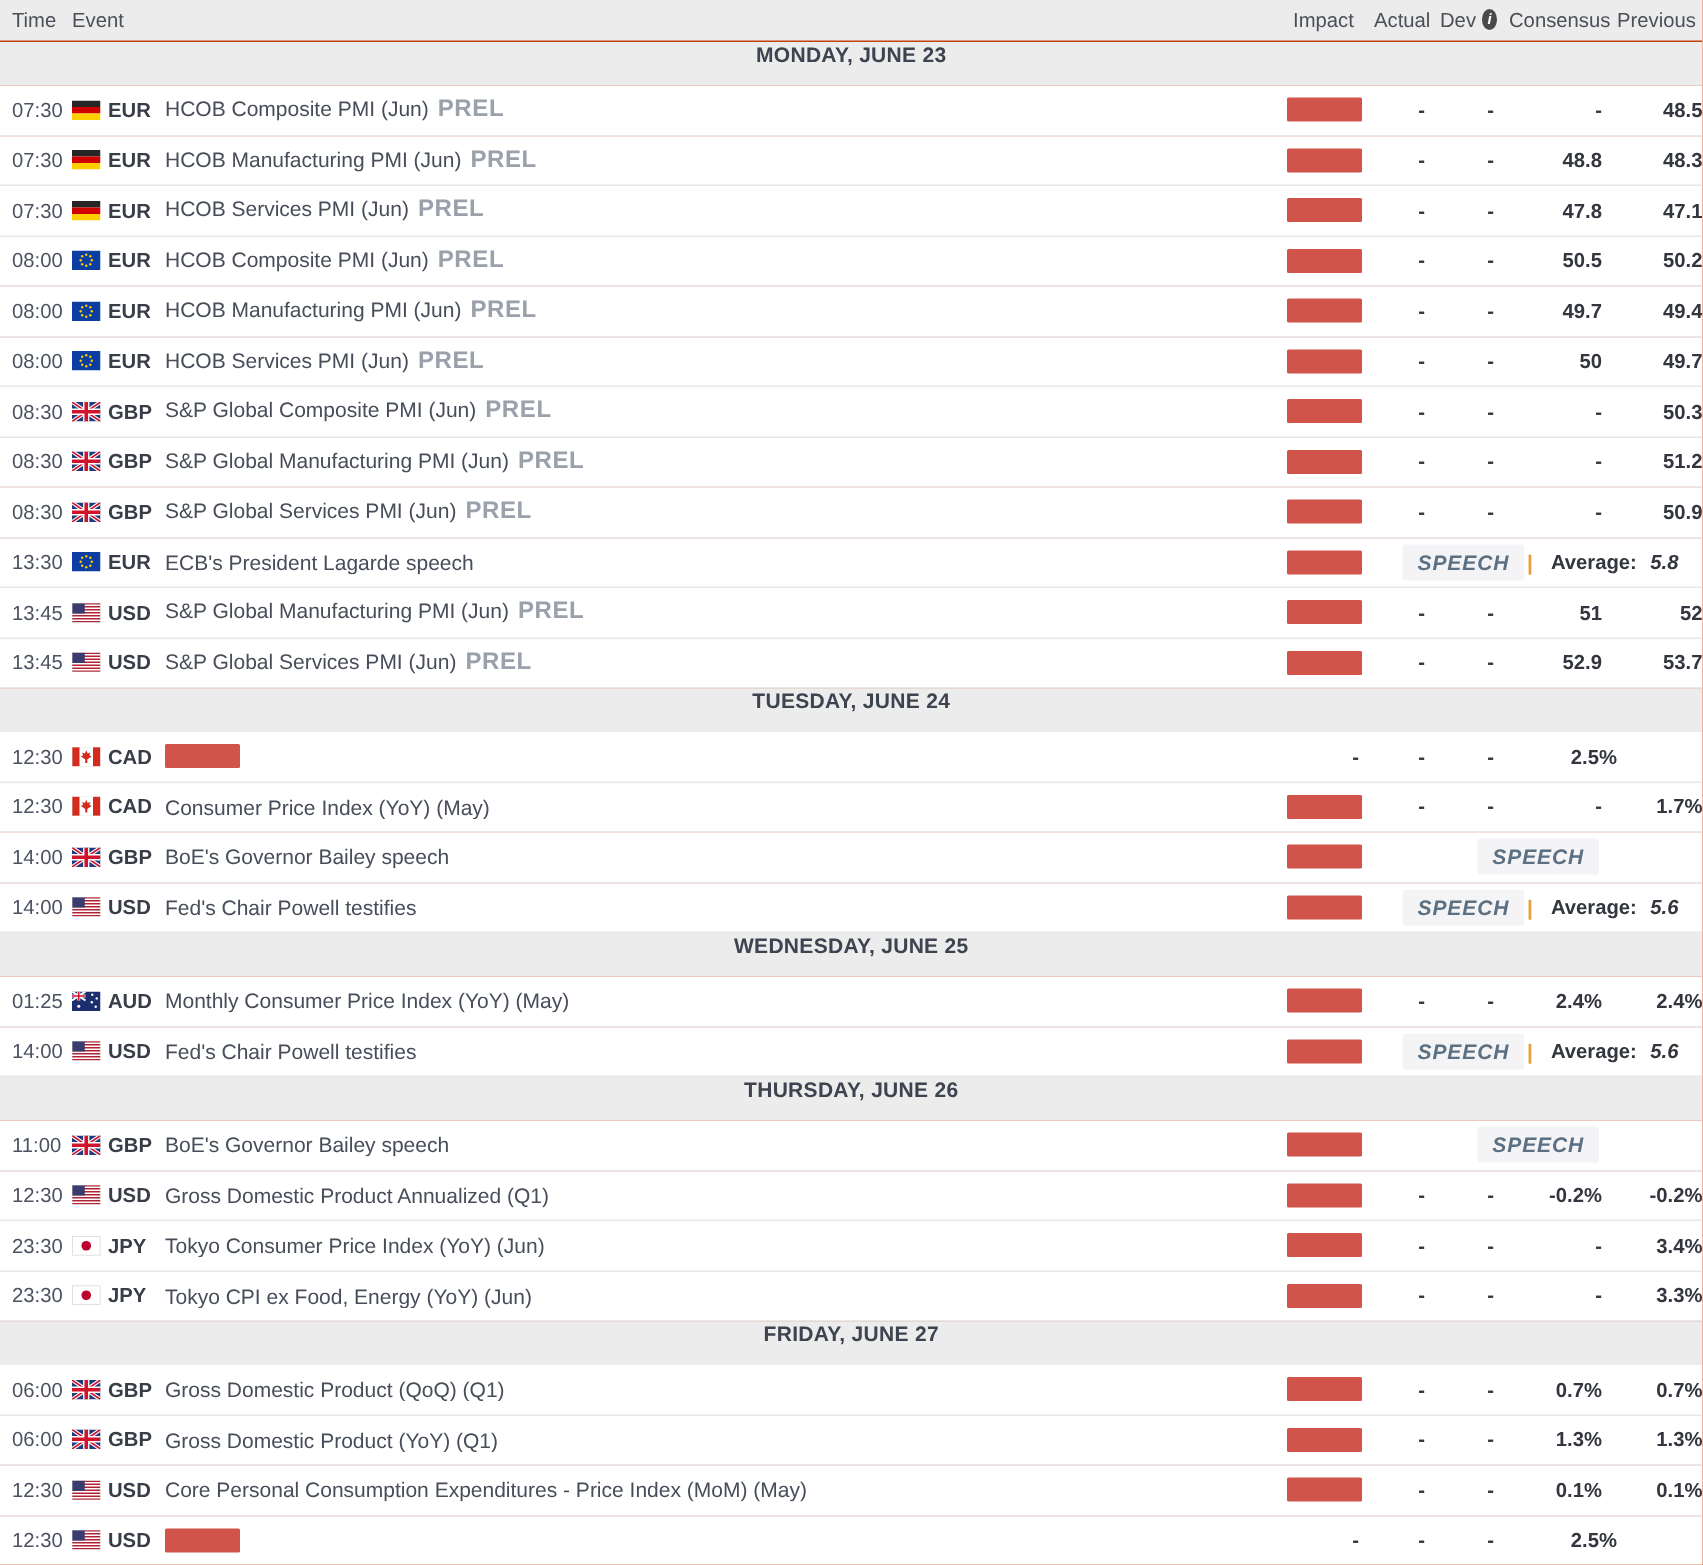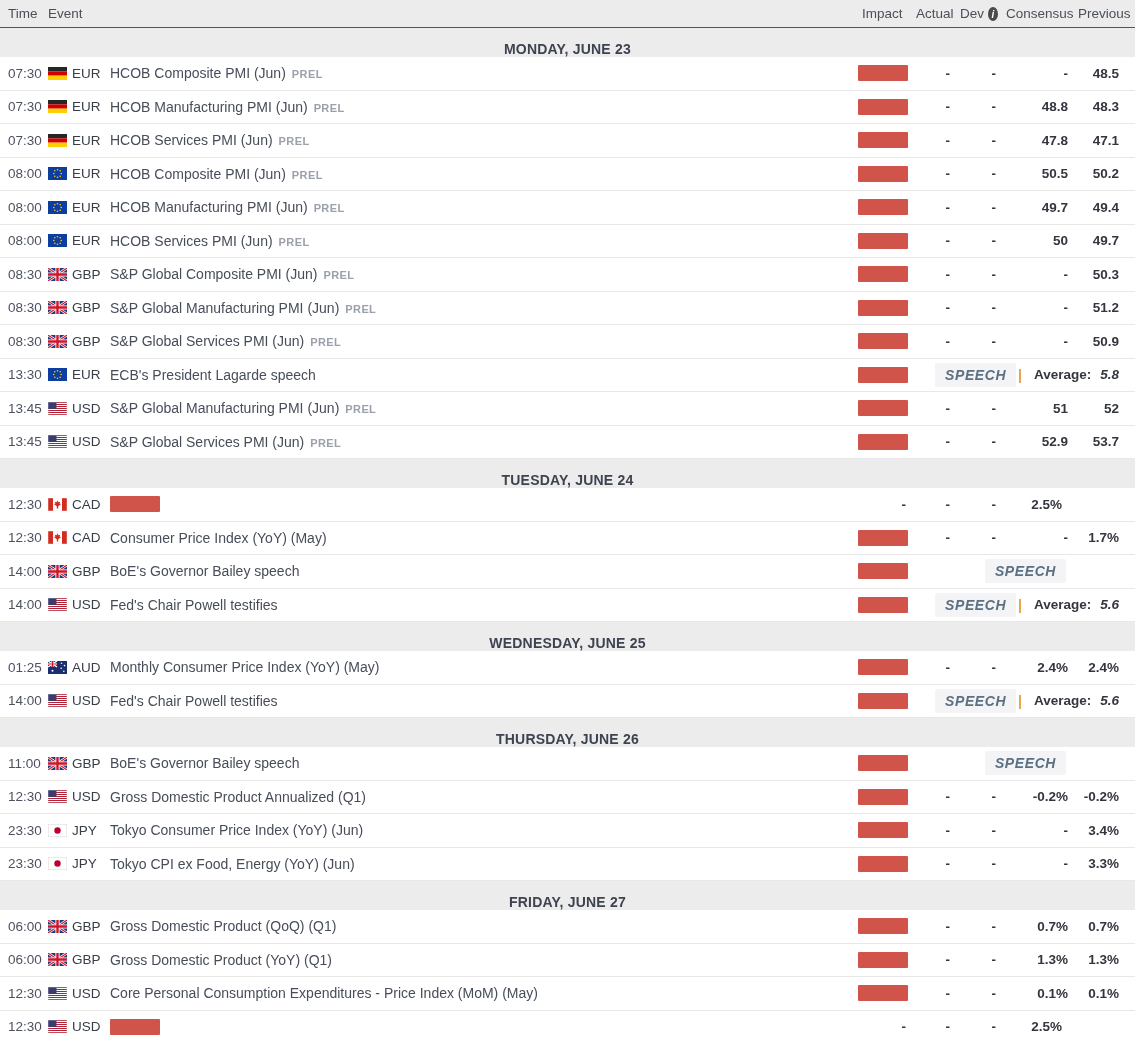--- a/index.html
+++ b/index.html
@@ -1,58 +1,58 @@
 <!DOCTYPE html>
 <html><head>
 <meta charset="utf-8">
 <style>
   * { margin:0; padding:0; box-sizing:border-box; }
   html,body { background:#fff; }
   body { font-family:"Liberation Sans", sans-serif; width:1135px; height:1043px; overflow:hidden; }
-  .calendar { width:1135px; height:1043px; overflow:hidden; background:#0f766e; }
+  .calendar { width:1135px; height:1043px; overflow:hidden; background:#c2410c; }
 
   .grid-row {
     display:grid;
     grid-template-columns:48px 24px 38px 1fr 58px 44px 46px 72px 57px;
     align-items:center;
   }
 
   
   .col-header {
     height:27px; background:#ececec; color:#4a4f58; font-size:13.5px;
     margin-bottom:1px;
   }
   .col-header .c-time { padding-left:8px; }
   .c-right { text-align:right; padding-right:10px; }
   .c-prev  { text-align:right; padding-right:7px; }
   .c-impact { padding-left:4px; }
-  .c-dev-h { display:flex; align-items:flex-end; justify-content:flex-end; padding-right:8px; gap:4px; }
+  .c-dev-h { display:flex; align-items:flex-start; justify-content:flex-end; padding-right:8px; gap:4px; }
   .info-icon {
     width:14px; height:14px; border-radius:50%; background:#4a4a4a; color:#fff;
     font-size:10px; font-weight:700; display:inline-flex; align-items:center; justify-content:center;
     font-style:italic; cursor:pointer;
   }
 
   
   .day-header {
-    height:29px; background:#ececec; display:flex; align-items:flex-end; justify-content:center;
+    height:29px; background:#ececec; display:flex; align-items:flex-start; justify-content:center;
     color:#3e4350; font-weight:700; font-size:14px; letter-spacing:.2px;
   }
 
   
   .event-row { height:33.5px; border-bottom:1px solid #e8e8e8; background:#fff; cursor:pointer; }
   .cell-time { padding-left:8px; color:#4c5260; font-size:13.5px; }
   .cell-flag { display:flex; align-items:center; }
   .cell-flag svg { display:block; }
-  .cell-currency { color:#383d47; font-weight:400; font-size:13.5px; }
+  .cell-currency { color:#383d47; font-weight:700; font-size:13.5px; }
   .cell-event { color:#474d59; font-size:14px; padding-left:0; white-space:nowrap; overflow:hidden; }
-  .prel { color:#9aa1ab; font-size:11px; font-weight:600; letter-spacing:.4px; margin-left:6px; }
+  .prel { color:#9aa1ab; font-size:16px; font-weight:600; letter-spacing:.4px; margin-left:6px; }
   .impact-bar { width:50px; height:16px; border-radius:1px; }
   .val { text-align:right; font-weight:700; color:#33363e; font-size:13.5px; padding-right:10px; }
-  .val.prev { padding-right:16px; }
+  .val.prev { padding-right:0; }
 
   
   .value-span { grid-column:6 / 10; display:flex; align-items:center; height:100%; }
   .value-span.center { justify-content:center; }
   .speech-badge {
     background:#f4f4f6; color:#5b7083; font-style:italic; font-size:14px; font-weight:600;
     letter-spacing:.6px; padding:4px 10px; border-radius:2px;
   }
   .value-span.with-avg .speech-badge { margin-left:19px; }
   .pipe { margin-left:auto; color:#e79e3c; font-weight:700; font-size:14px; }

